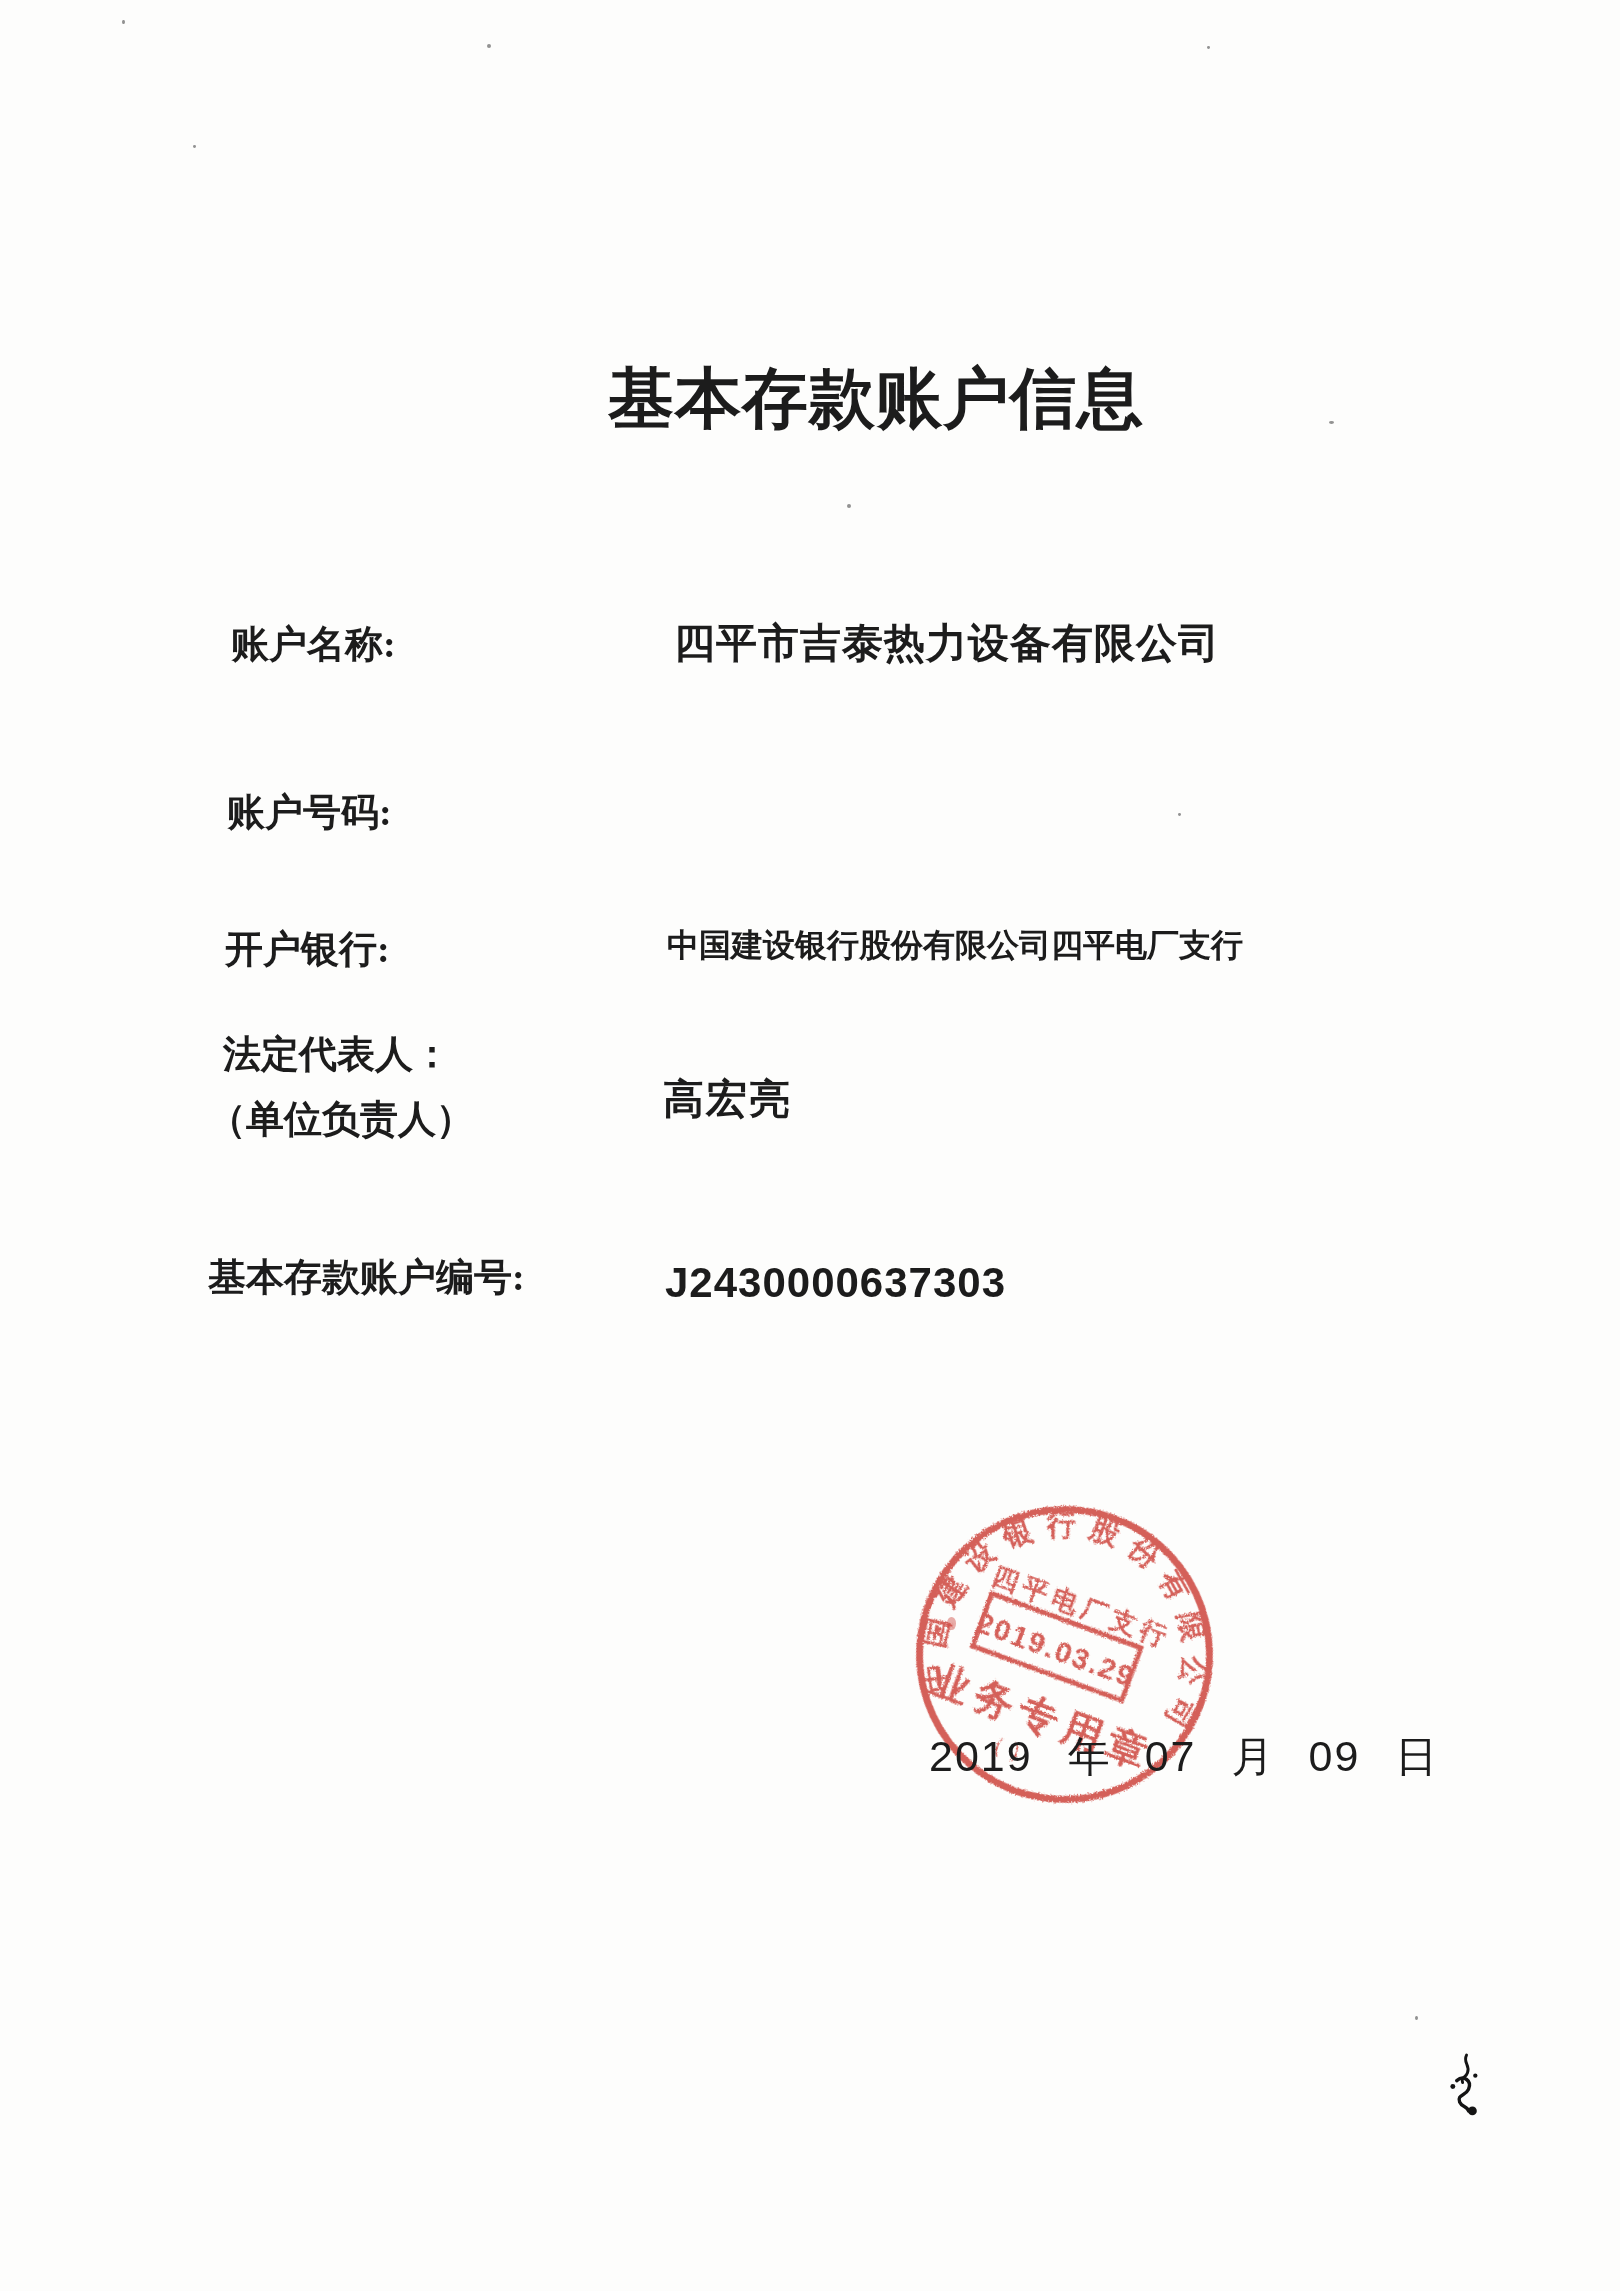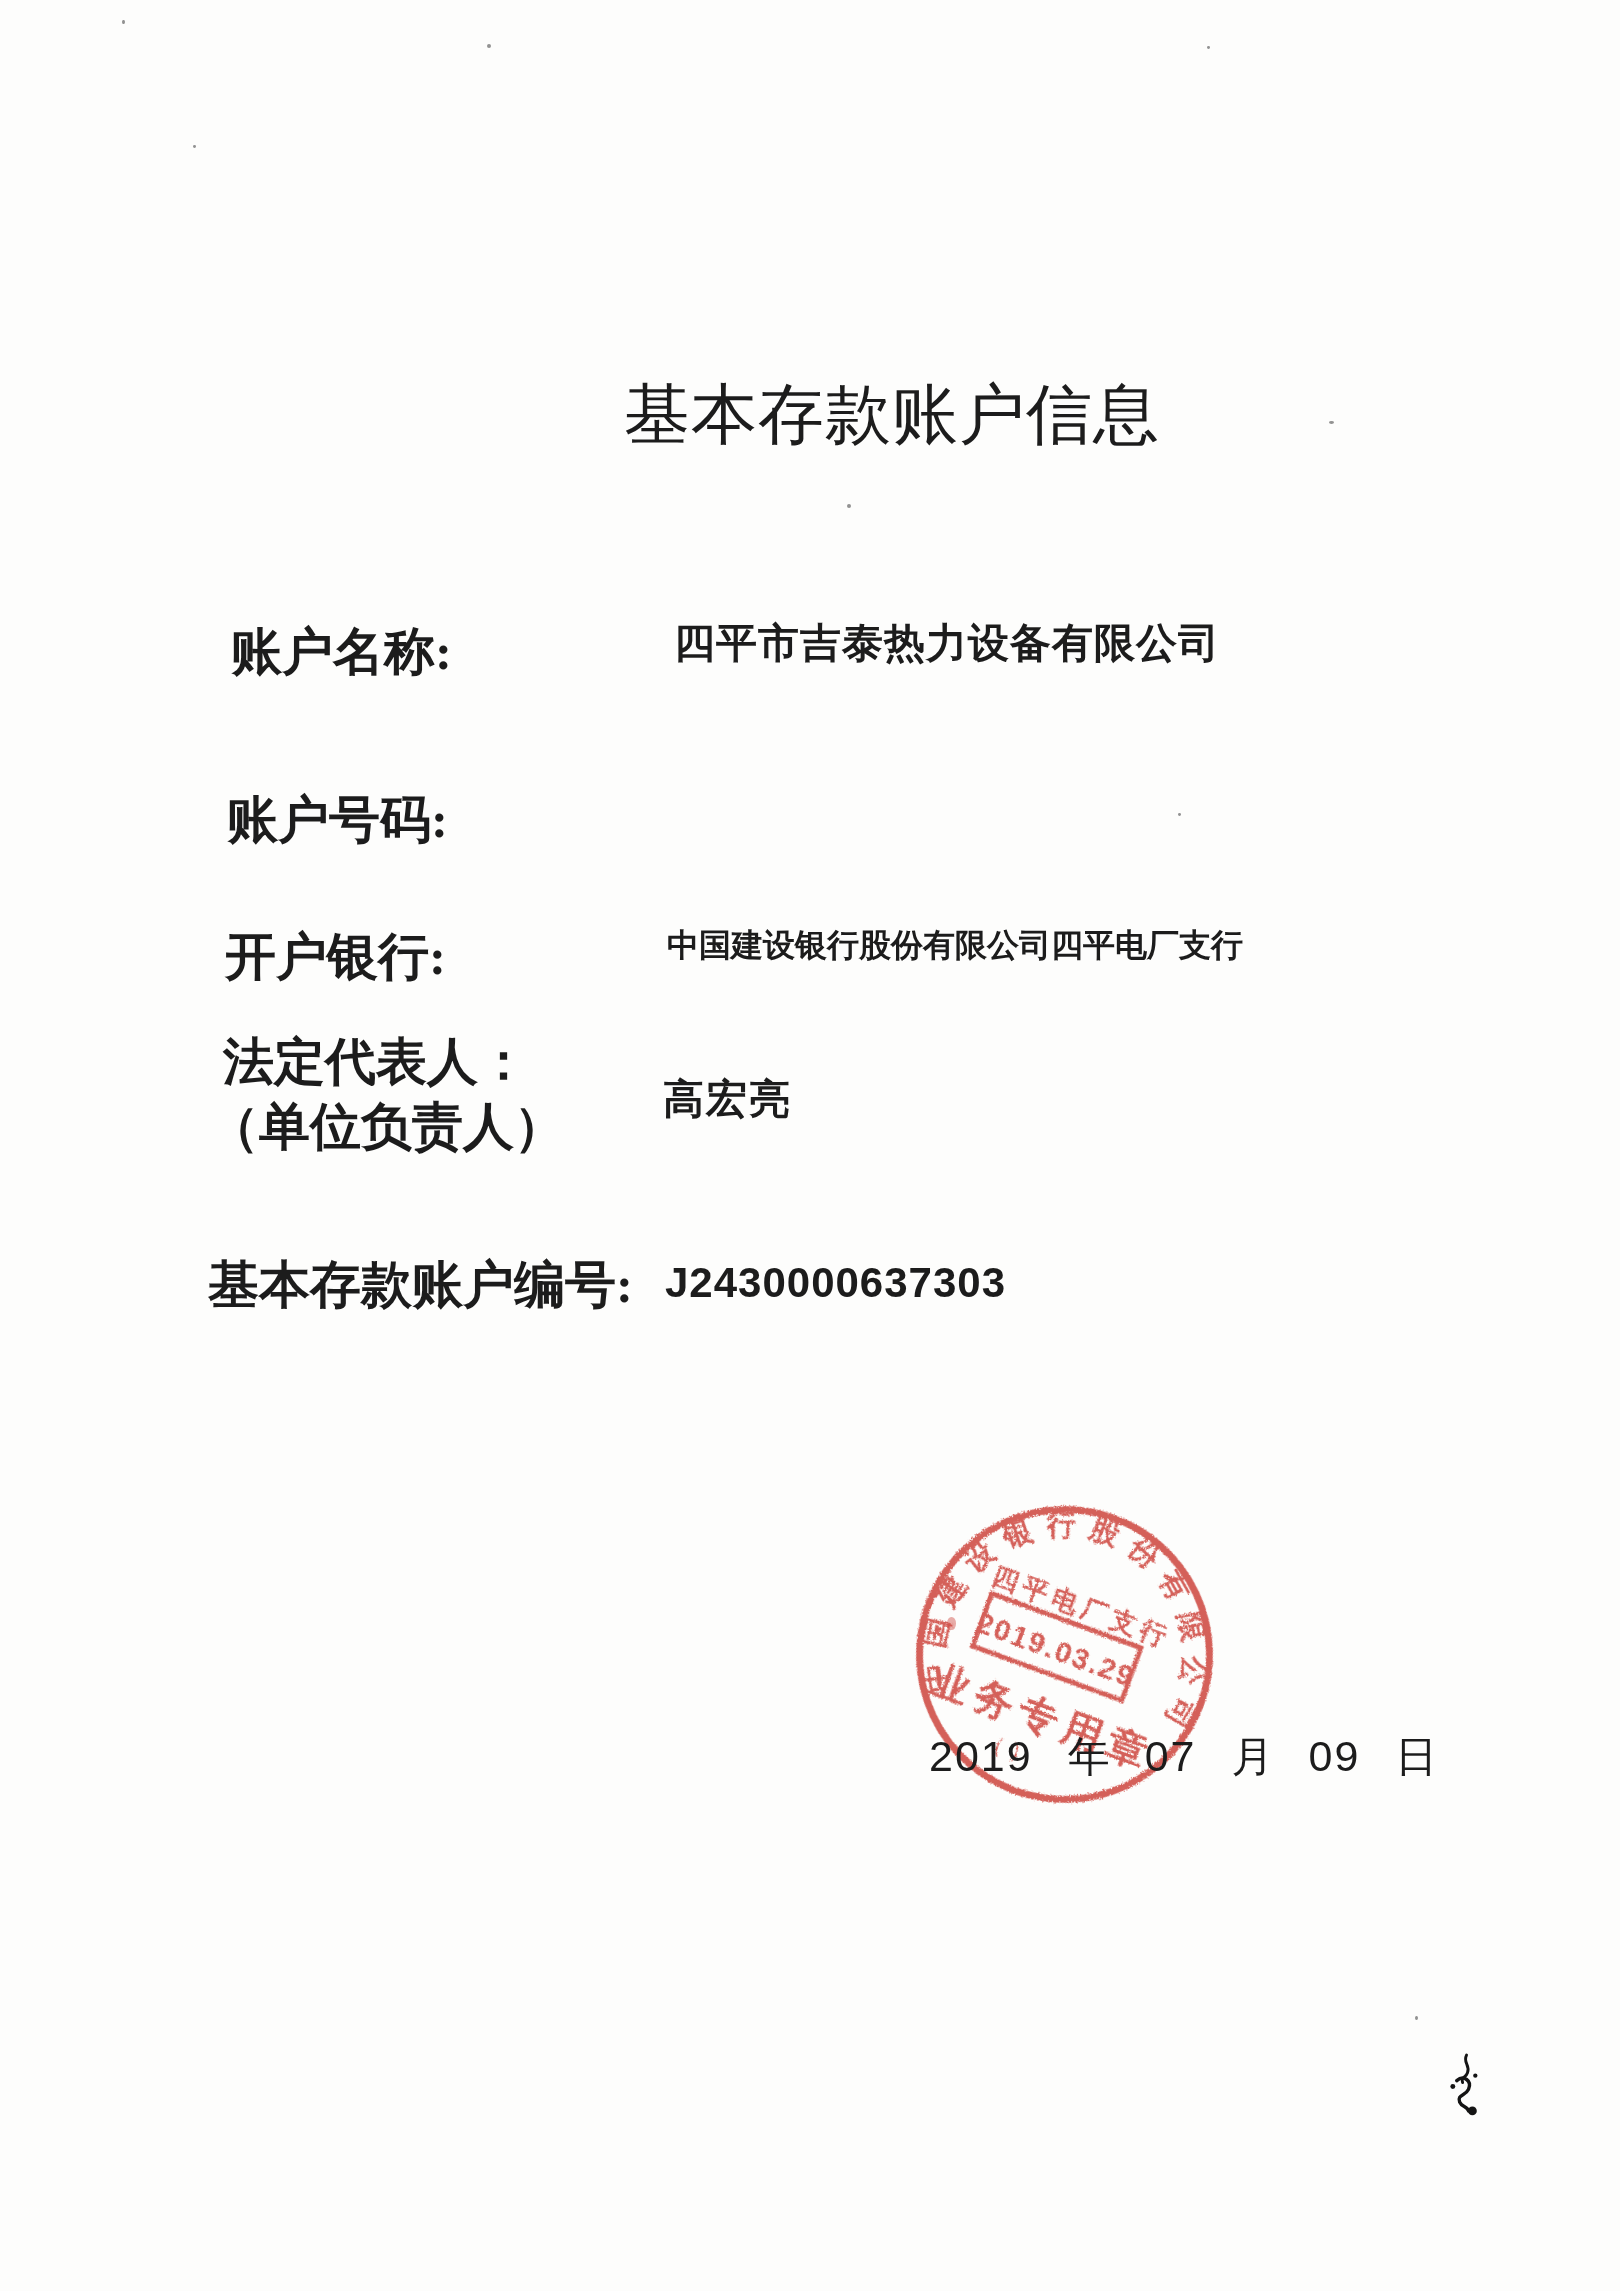--- a/index.html
+++ b/index.html
@@ -9,30 +9,30 @@
     width:1620px; height:2292px;
     margin:0 auto;
     background:#fdfdfc;
     overflow:hidden;
     font-family:"Liberation Serif","DejaVu Serif",serif;
     color:#1c1c1c;
   }
   .doc-title {
     position:absolute;
     left:608px; top:363px;
-    margin:16px;
+    margin:0;
     font-size:66px;
-    font-weight:400;
+    font-weight:700;
     letter-spacing:1px;
     line-height:1.1;
     white-space:nowrap;
   }
   .field-label {
     position:absolute;
-    font-size:51px;
+    font-size:38px;
     font-weight:600;
     line-height:1.15;
     white-space:nowrap;
   }
   .field-value {
     position:absolute;
     font-size:41px;
     font-weight:700;
     line-height:1.15;
     white-space:nowrap;

